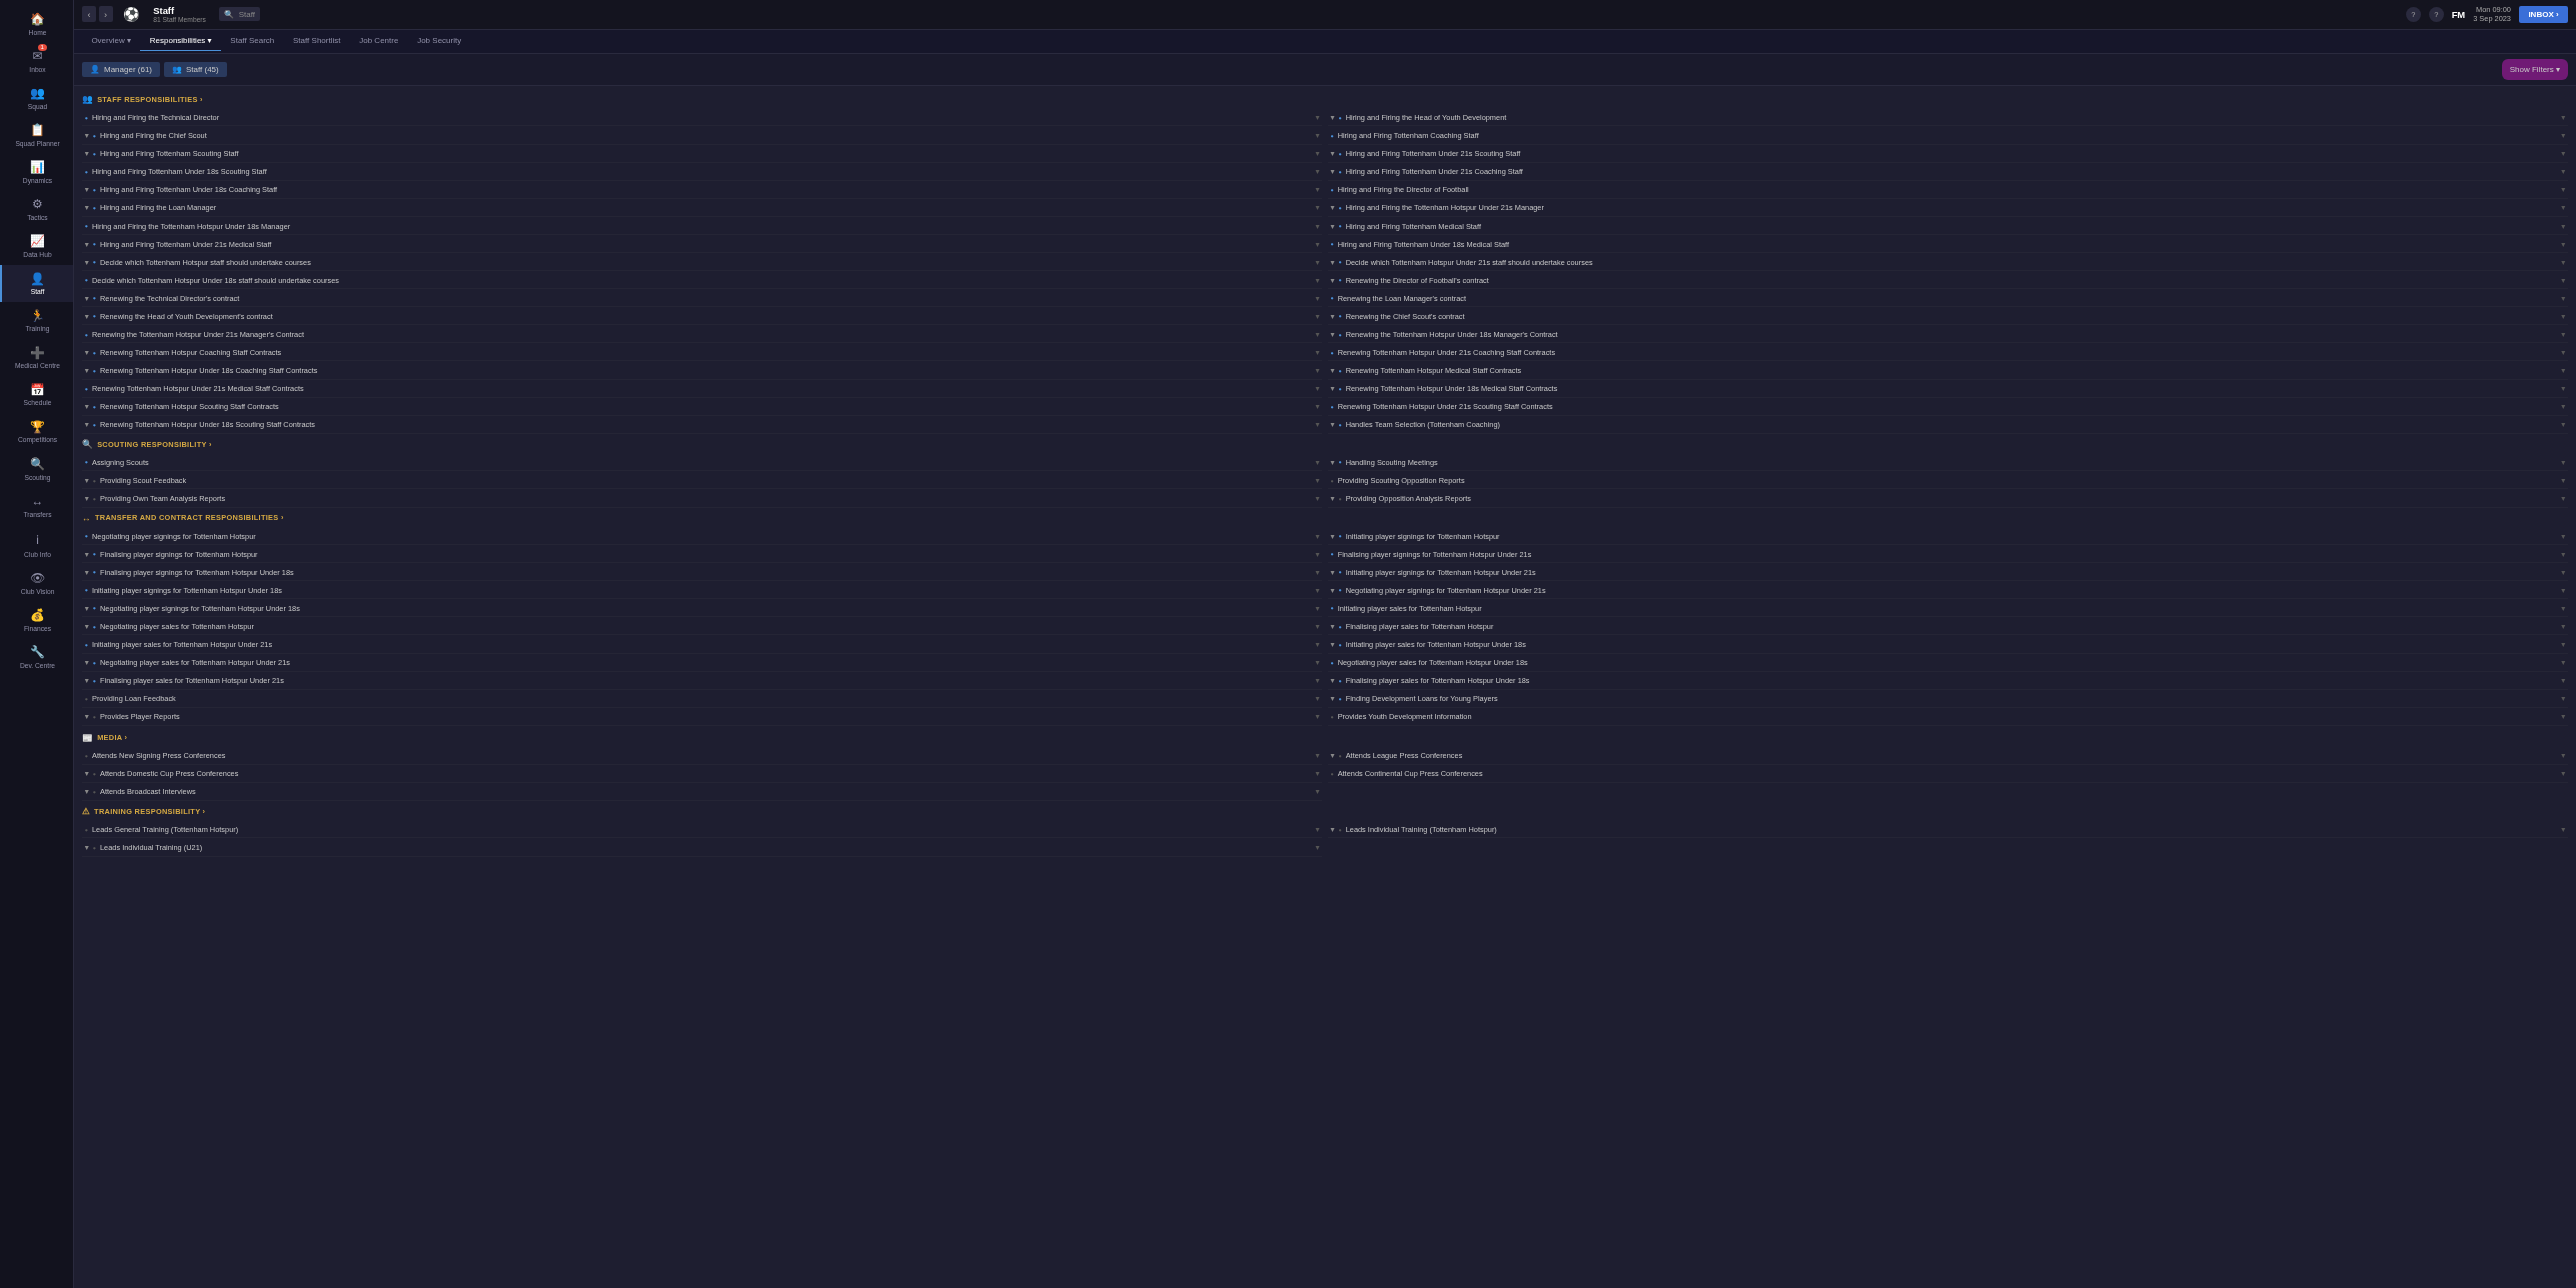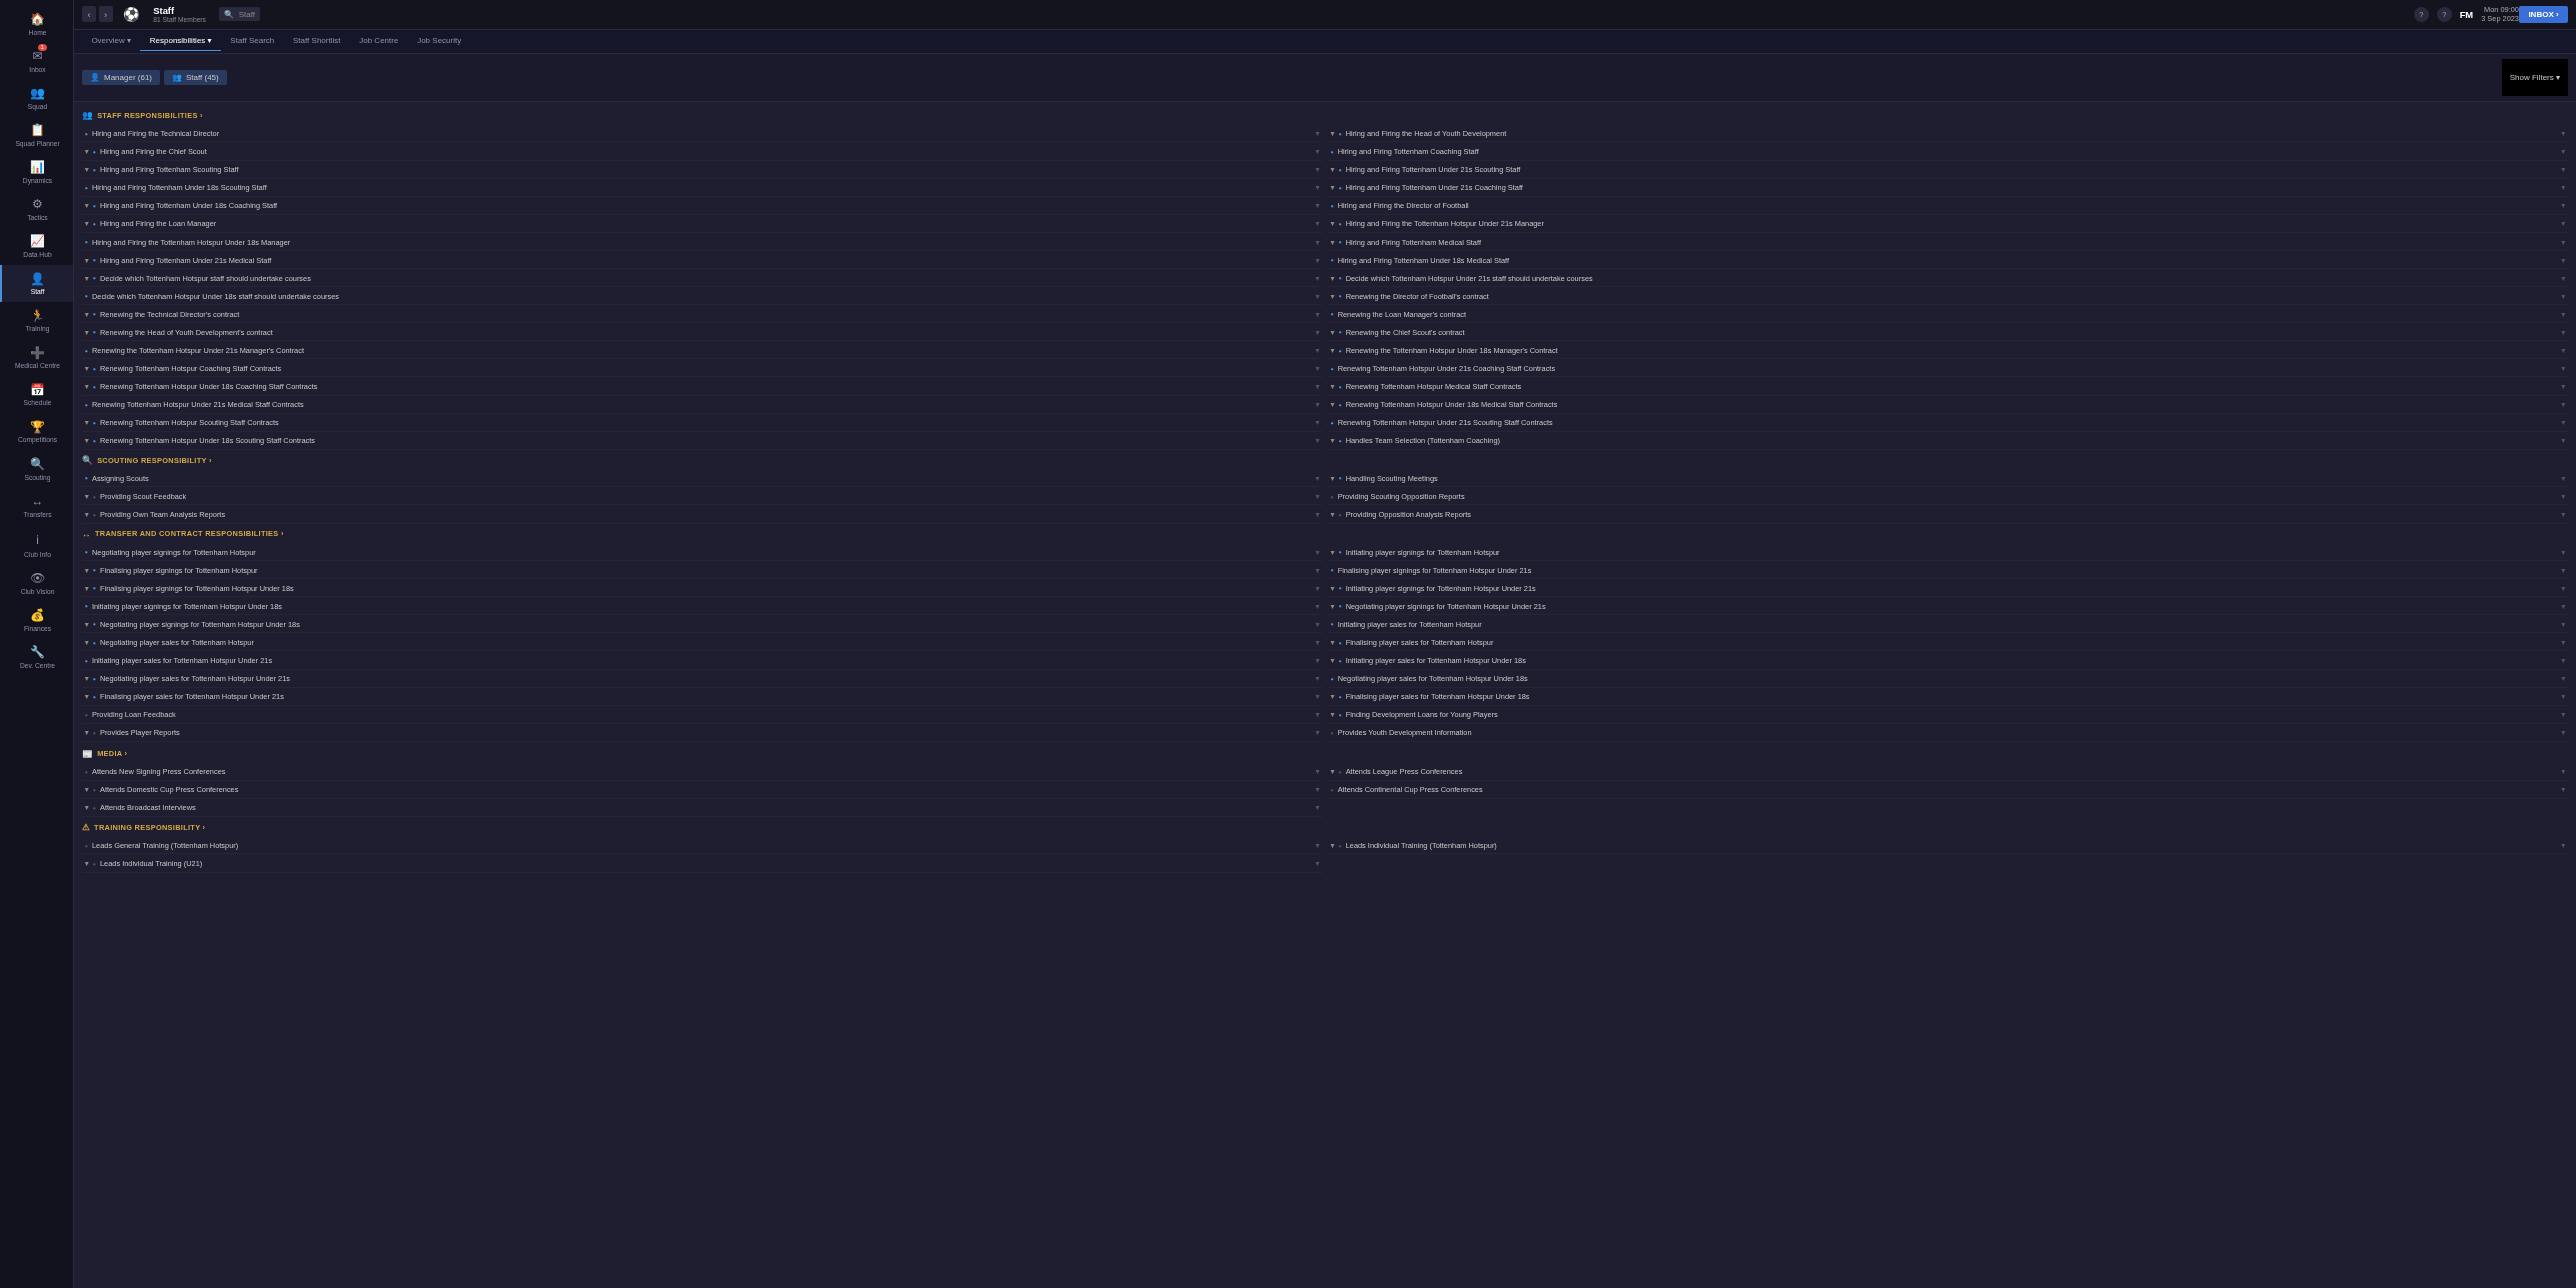--- a/index.html
+++ b/index.html
@@ -124,20 +124,21 @@
       align-items: center;
       gap: 8px;
       margin-right: 8px;
       color: #aaa;
       font-size: 10.7px;
     }
     .topbar-date {
       color: #aaa;
       font-size: 7.4px;
       text-align: right;
+      margin-right: 8px;
     }
     .topbar-inbox-btn {
       background: #3a6fd8;
       color: #fff;
       border: none;
       padding: 4px 9.4px;
       border-radius: 2px;
       cursor: pointer;
       font-size: 8px;
       font-weight: bold;
@@ -179,25 +180,25 @@
       border-radius: 2px;
       cursor: pointer;
       font-size: 8px;
       display: flex;
       align-items: center;
       gap: 4px;
       margin-right: 4px;
     }
     .filter-spacer { flex: 1; }
     .show-filters-btn {
-      background: #000000;
+      background: #701a75;
       color: #c8c8c8;
       border: none;
-      padding: 14px 8px;
-      border-radius: 0;
+      padding: 6px 8px;
+      border-radius: 6px;
       cursor: pointer;
       font-size: 8px;
       display: flex;
       align-items: center;
       gap: 4px;
     }
 
     
     .content {
       flex: 1;

